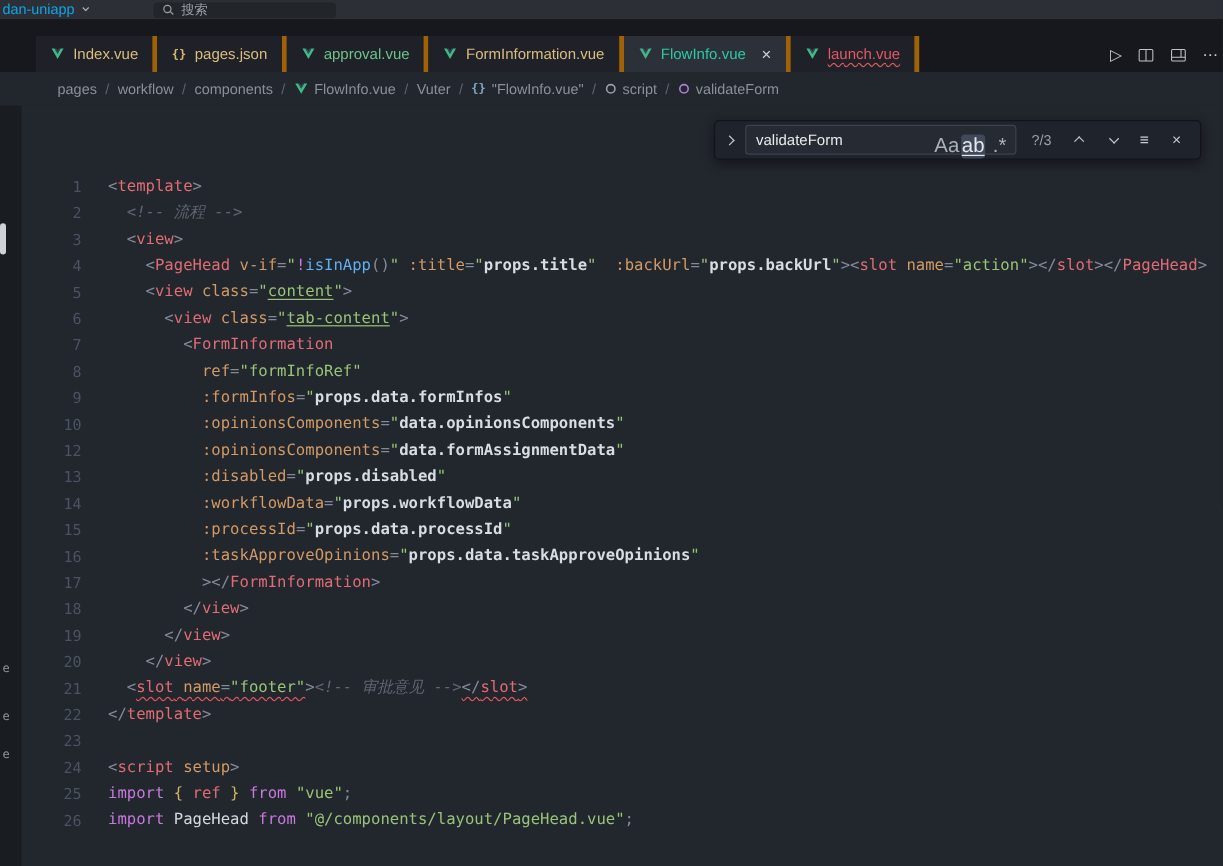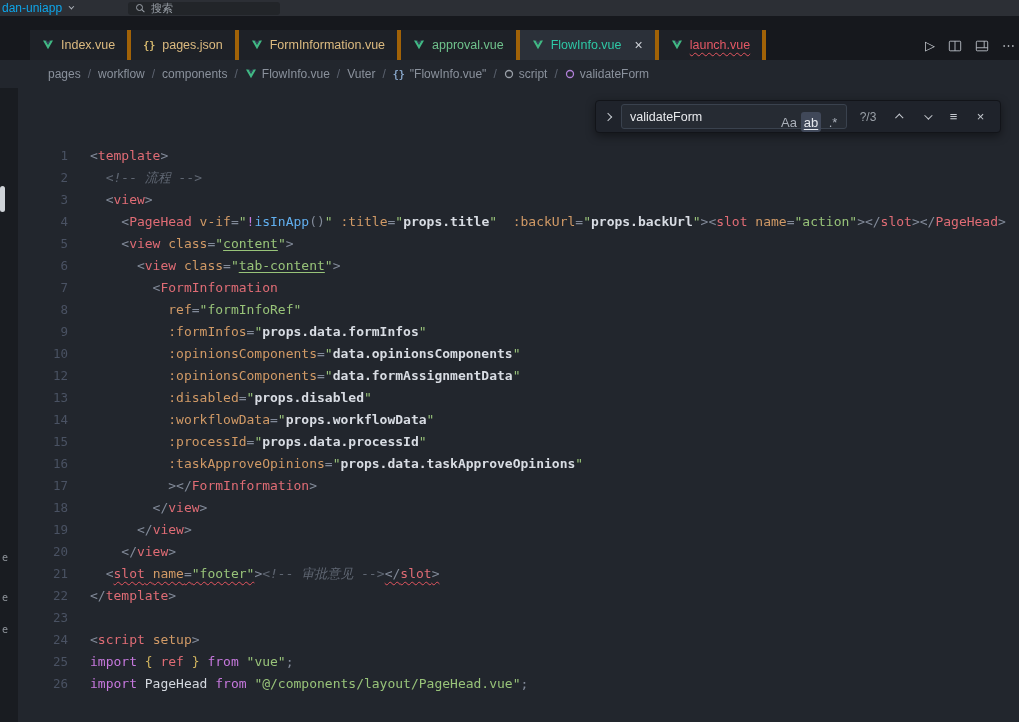--- a/index.html
+++ b/index.html
@@ -75,21 +75,21 @@
   
   .find { position:absolute; top:12px; right:18px; width:406px; height:33px; background:#1f232b;
           border:1px solid #121419; border-radius:4px; box-shadow:0 3px 10px rgba(0,0,0,.45);
           display:flex; align-items:center; padding:0 6px; gap:7px; z-index:5; }
   .find-collapse { width:12px; display:flex; justify-content:center; cursor:pointer; }
   .find-input { width:226px; height:25px; background:#262b33; border:1px solid #3a424e; border-radius:3px;
                 display:flex; align-items:center; padding:0 3px 0 8px; cursor:text; }
   .find-query { flex:1; color:#e8eaed; font-size:12.5px; }
   .find-opts { display:flex; gap:2px; }
   .find-opt { width:20px; height:20px; border-radius:3px; display:flex; align-items:center; justify-content:center;
-              color:#aab0ba; font-size:13px; cursor:pointer;margin-top:11px; }
+              color:#aab0ba; font-size:17px; cursor:pointer;margin-top:11px; }
   .find-opt.active { background:#404859; color:#e4e7ec; }
   .find-opt .underlined { text-decoration:underline; text-underline-offset:2px; }
   .find-count { color:#9aa0a8; font-size:12px; min-width:28px; text-align:center; }
   .find-actions { display:flex; gap:6px; align-items:center; }
   .find-btn { width:21px; height:21px; display:flex; align-items:center; justify-content:center;
               color:#c5c9cf; border-radius:3px; font-size:13px; cursor:pointer; }
 </style>
 </head>
 <body>
 
@@ -121,30 +121,30 @@
           <span class="tab-icon json">{}</span>
           <span class="tab-label" style="color: rgb(221, 187, 128);">pages.json</span>
         </div>
         <div class="tab">
           <span class="tab-icon">
             <svg width="12" height="12" viewBox="0 0 24 24">
               <path d="M2 3h5l5 8.6L17 3h5L12 20.4Z" fill="#41b883"></path>
               <path d="M7 3h2.8L12 6.9 14.2 3H17l-5 8.6Z" fill="#35495e"></path>
             </svg>
           </span>
+          <span class="tab-label" style="color: rgb(111, 194, 140);">approval.vue</span>
+        </div>
+        <div class="tab">
+          <span class="tab-icon">
+            <svg width="12" height="12" viewBox="0 0 24 24">
+              <path d="M2 3h5l5 8.6L17 3h5L12 20.4Z" fill="#41b883"></path>
+              <path d="M7 3h2.8L12 6.9 14.2 3H17l-5 8.6Z" fill="#35495e"></path>
+            </svg>
+          </span>
           <span class="tab-label" style="color: rgb(221, 187, 128);">FormInformation.vue</span>
-        </div>
-        <div class="tab">
-          <span class="tab-icon">
-            <svg width="12" height="12" viewBox="0 0 24 24">
-              <path d="M2 3h5l5 8.6L17 3h5L12 20.4Z" fill="#41b883"></path>
-              <path d="M7 3h2.8L12 6.9 14.2 3H17l-5 8.6Z" fill="#35495e"></path>
-            </svg>
-          </span>
-          <span class="tab-label" style="color: rgb(111, 194, 140);">approval.vue</span>
         </div>
         <div class="tab active">
           <span class="tab-icon">
             <svg width="12" height="12" viewBox="0 0 24 24">
               <path d="M2 3h5l5 8.6L17 3h5L12 20.4Z" fill="#41b883"></path>
               <path d="M7 3h2.8L12 6.9 14.2 3H17l-5 8.6Z" fill="#35495e"></path>
             </svg>
           </span>
           <span class="tab-label" style="color: rgb(46, 200, 166);">FlowInfo.vue</span>
           <span class="tab-close">×</span>

